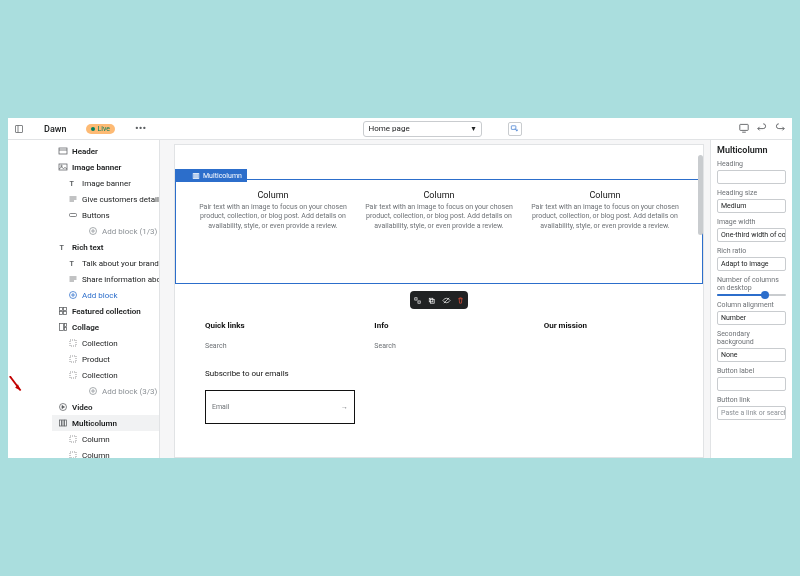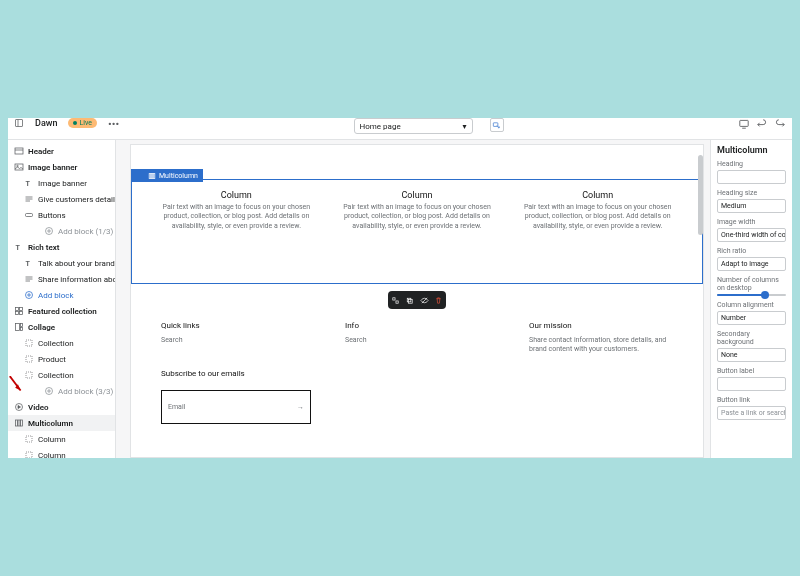--- a/index.html
+++ b/index.html
@@ -1,30 +1,30 @@
 <!DOCTYPE html>
 <html><head>
 <meta charset="utf-8">
 <style>
   * { box-sizing: border-box; margin: 0; padding: 0; font-family: -apple-system, BlinkMacSystemFont, "Segoe UI", Roboto, sans-serif; }
   body { background: #aadede; width: 800px; height: 576px; overflow: hidden; position: relative; }
   .app { position: absolute; top: 118px; left: 8px; right: 8px; bottom: 118px; background: #fff; display: flex; flex-direction: column; font-size: 8px; }
-  .topbar { height: 22px; border-bottom: 1px solid #e1e3e5; display: flex; align-items: flex-start; padding: 0 6px; gap: 11px; }
+  .topbar { height: 22px; border-bottom: 1px solid #e1e3e5; display: flex; align-items: center; padding: 0 6px; gap: 20px; }
   .topbar .theme-name { font-weight: 500; color: #202223; font-size: 9px; }
   .topbar .badge { background: #fdba74; color: #007b5c; border-radius: 8px; padding: 1px 5px; font-size: 7px; display: inline-flex; align-items: center; gap: 2px; }
   .topbar .badge::before { content: ""; width: 4px; height: 4px; background: #008060; border-radius: 50%; }
   .topbar .dots { color: #5c5f62; font-size: 11px; cursor: pointer; }
   .topbar .spacer { flex: 1; }
   .page-select { border: 1px solid #c9cccf; border-radius: 3px; height: 16px; width: 119px; display: flex; align-items: center; justify-content: space-between; padding: 0 5px; font-size: 8px; color: #202223; }
   .viewport-icon { width: 14px; height: 14px; border: 1px solid #c9cccf; border-radius: 2px; margin-left: 6px; display: flex; align-items: center; justify-content: center; }
   .viewport-icon svg { width: 9px; height: 9px; }
   .right-icons { display: flex; gap: 6px; align-items: center; }
   .right-icons svg { width: 12px; height: 12px; stroke: #5c5f62; }
   .main { flex: 1; display: flex; min-height: 0; }
-  .sidebar { width: 108px; border-right: 1px solid #e1e3e5; overflow-y: auto; padding: 3px 0; }
+  .sidebar { width: 108px; border-right: 1px solid #e1e3e5; overflow-y: auto; padding: 3px 0; margin-left: 44px; }
   .side-row { display: flex; align-items: center; gap: 4px; padding: 3px 6px; font-size: 8px; color: #202223; cursor: pointer; white-space: nowrap; overflow: hidden; text-overflow: ellipsis; }
   .side-row.section { font-weight: 600; }
   .side-row.indent { padding-left: 16px; }
   .side-row.add { color: #2c6ecb; }
   .side-row.muted { color: #8c9196; padding-left: 36px; }
   .side-row.selected { background: #f1f2f3; }
   .side-icon { width: 10px; height: 10px; flex-shrink: 0; display: inline-flex; align-items: center; justify-content: center; }
   .side-icon svg { width: 10px; height: 10px; }
   .arrow-pointer { position: absolute; left: 0px; top: 258px; width: 18px; height: 20px; pointer-events:none;}
   .canvas { flex: 1; background: #f6f6f7; display: flex; flex-direction: column; position: relative; padding: 4px 6px 0 14px; overflow: hidden; }
@@ -32,21 +32,21 @@
   .sel-label { position: absolute; top: 24px; left: 0; background: #2c6ecb; color: #fff; font-size: 7px; padding: 2px 5px; z-index: 2; display:flex; align-items:center; gap:3px;}
   .sel-label::before{content:""; width:7px; height:7px; background: currentColor; mask: none; display:inline-block; border:1px solid #fff; border-radius:1px; opacity:0;}
   .multicolumn-sel { position: absolute; top: 34px; left: 0; right: 0; height: 105px; border: 1px solid #2c6ecb; display: flex; padding: 10px 20px; gap: 12px; }
   .col { flex: 1; text-align: center; }
   .col h3 { font-size: 9px; color: #121212; font-weight: 400; margin-bottom: 3px; }
   .col p { font-size: 7px; color: #6d7175; line-height: 1.35; }
   .toolbar-float { position: absolute; top: 146px; left: 50%; transform: translateX(-50%); background: #202223; border-radius: 4px; height: 18px; width: 58px; display: flex; align-items: center; justify-content: space-around; }
   .toolbar-float span { width: 9px; height: 9px; display: inline-block; }
   .footer-prev { position: absolute; top: 170px; left: 0; right: 0; padding: 6px 30px; display: flex; gap: 40px; }
   .fcol { flex: 1; }
-  .fcol h4 { font-size: 8px; color: #121212; font-weight: 400; margin-bottom: 6px; }
+  .fcol h4 { font-size: 8px; color: #121212; font-weight: 700; margin-bottom: 12px; }
   .fcol .link { font-size: 7px; color: #6d7175; }
   .fcol p { font-size: 7px; color: #6d7175; line-height: 1.35; }
   .subscribe { position: absolute; top: 224px; left: 30px; }
   .subscribe h4 { font-size: 8px; color: #121212; font-weight: 400; margin-bottom: 12px; }
   .email-box { border: 1px solid #121212; width: 150px; height: 34px; display: flex; align-items: center; justify-content: space-between; padding: 0 6px; font-size: 7px; color: #6d7175; }
   .scroll-track { position: absolute; right: 0px; top: 0; bottom: 0; width: 6px; }
   .scroll-thumb { position: absolute; right: 0; width: 5px; background: #c9cccf; border-radius: 3px; top: 10px; height: 80px;}
   .settings { width: 82px; border-left: 1px solid #e1e3e5; padding: 5px 6px; overflow: hidden; }
   .settings h2 { font-size: 9px; font-weight: 600; color: #202223; margin-bottom: 4px; }
   .set-label { font-size: 7px; color: #6d7175; margin-top: 5px; margin-bottom: 2px; }
@@ -335,21 +335,20 @@
           <div class="fcol">
               <h4>Quick links</h4>
               <div class="link">Search</div>
             </div>
           <div class="fcol">
               <h4>Info</h4>
               <div class="link">Search</div>
             </div>
           <div class="fcol">
               <h4>Our mission</h4>
-              <p>Share contact information, store details, and brand content with your customers.</p>
             </div>
         </div>
         <div class="subscribe">
           <h4>Subscribe to our emails</h4>
           <div class="email-box">
             <span>Email</span>
             <span>→</span>
           </div>
         </div>
         <div class="scroll-track">

